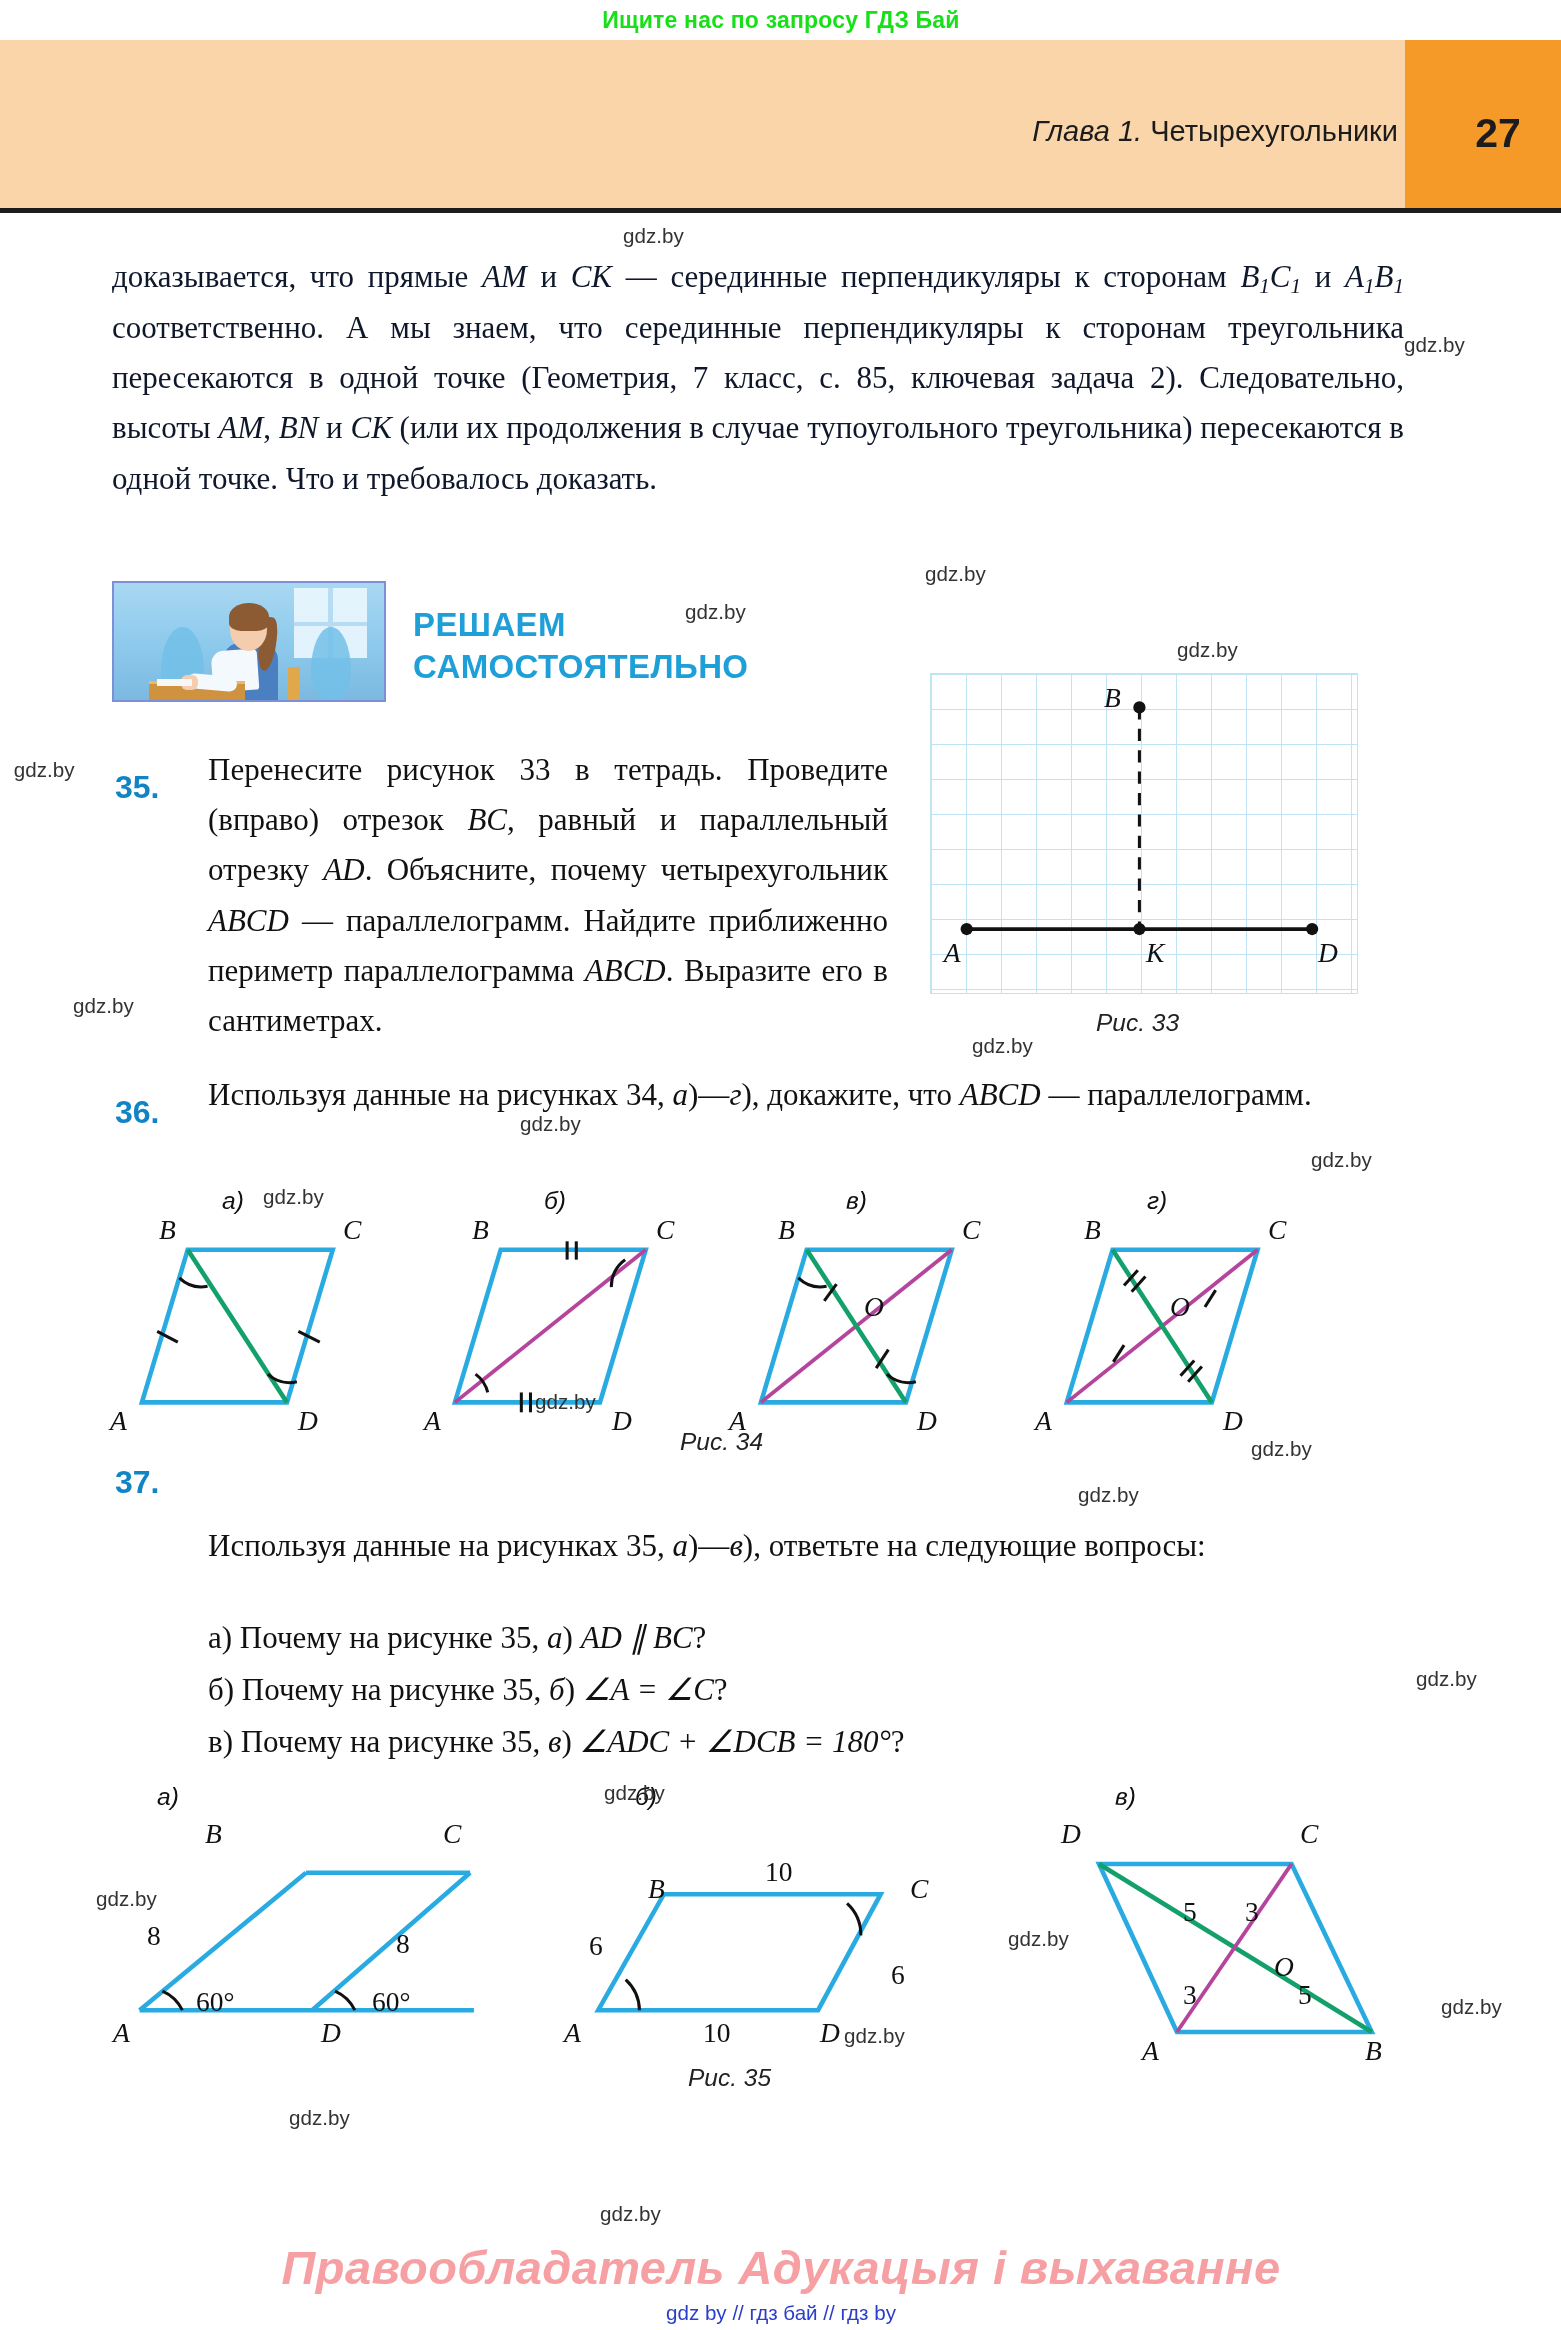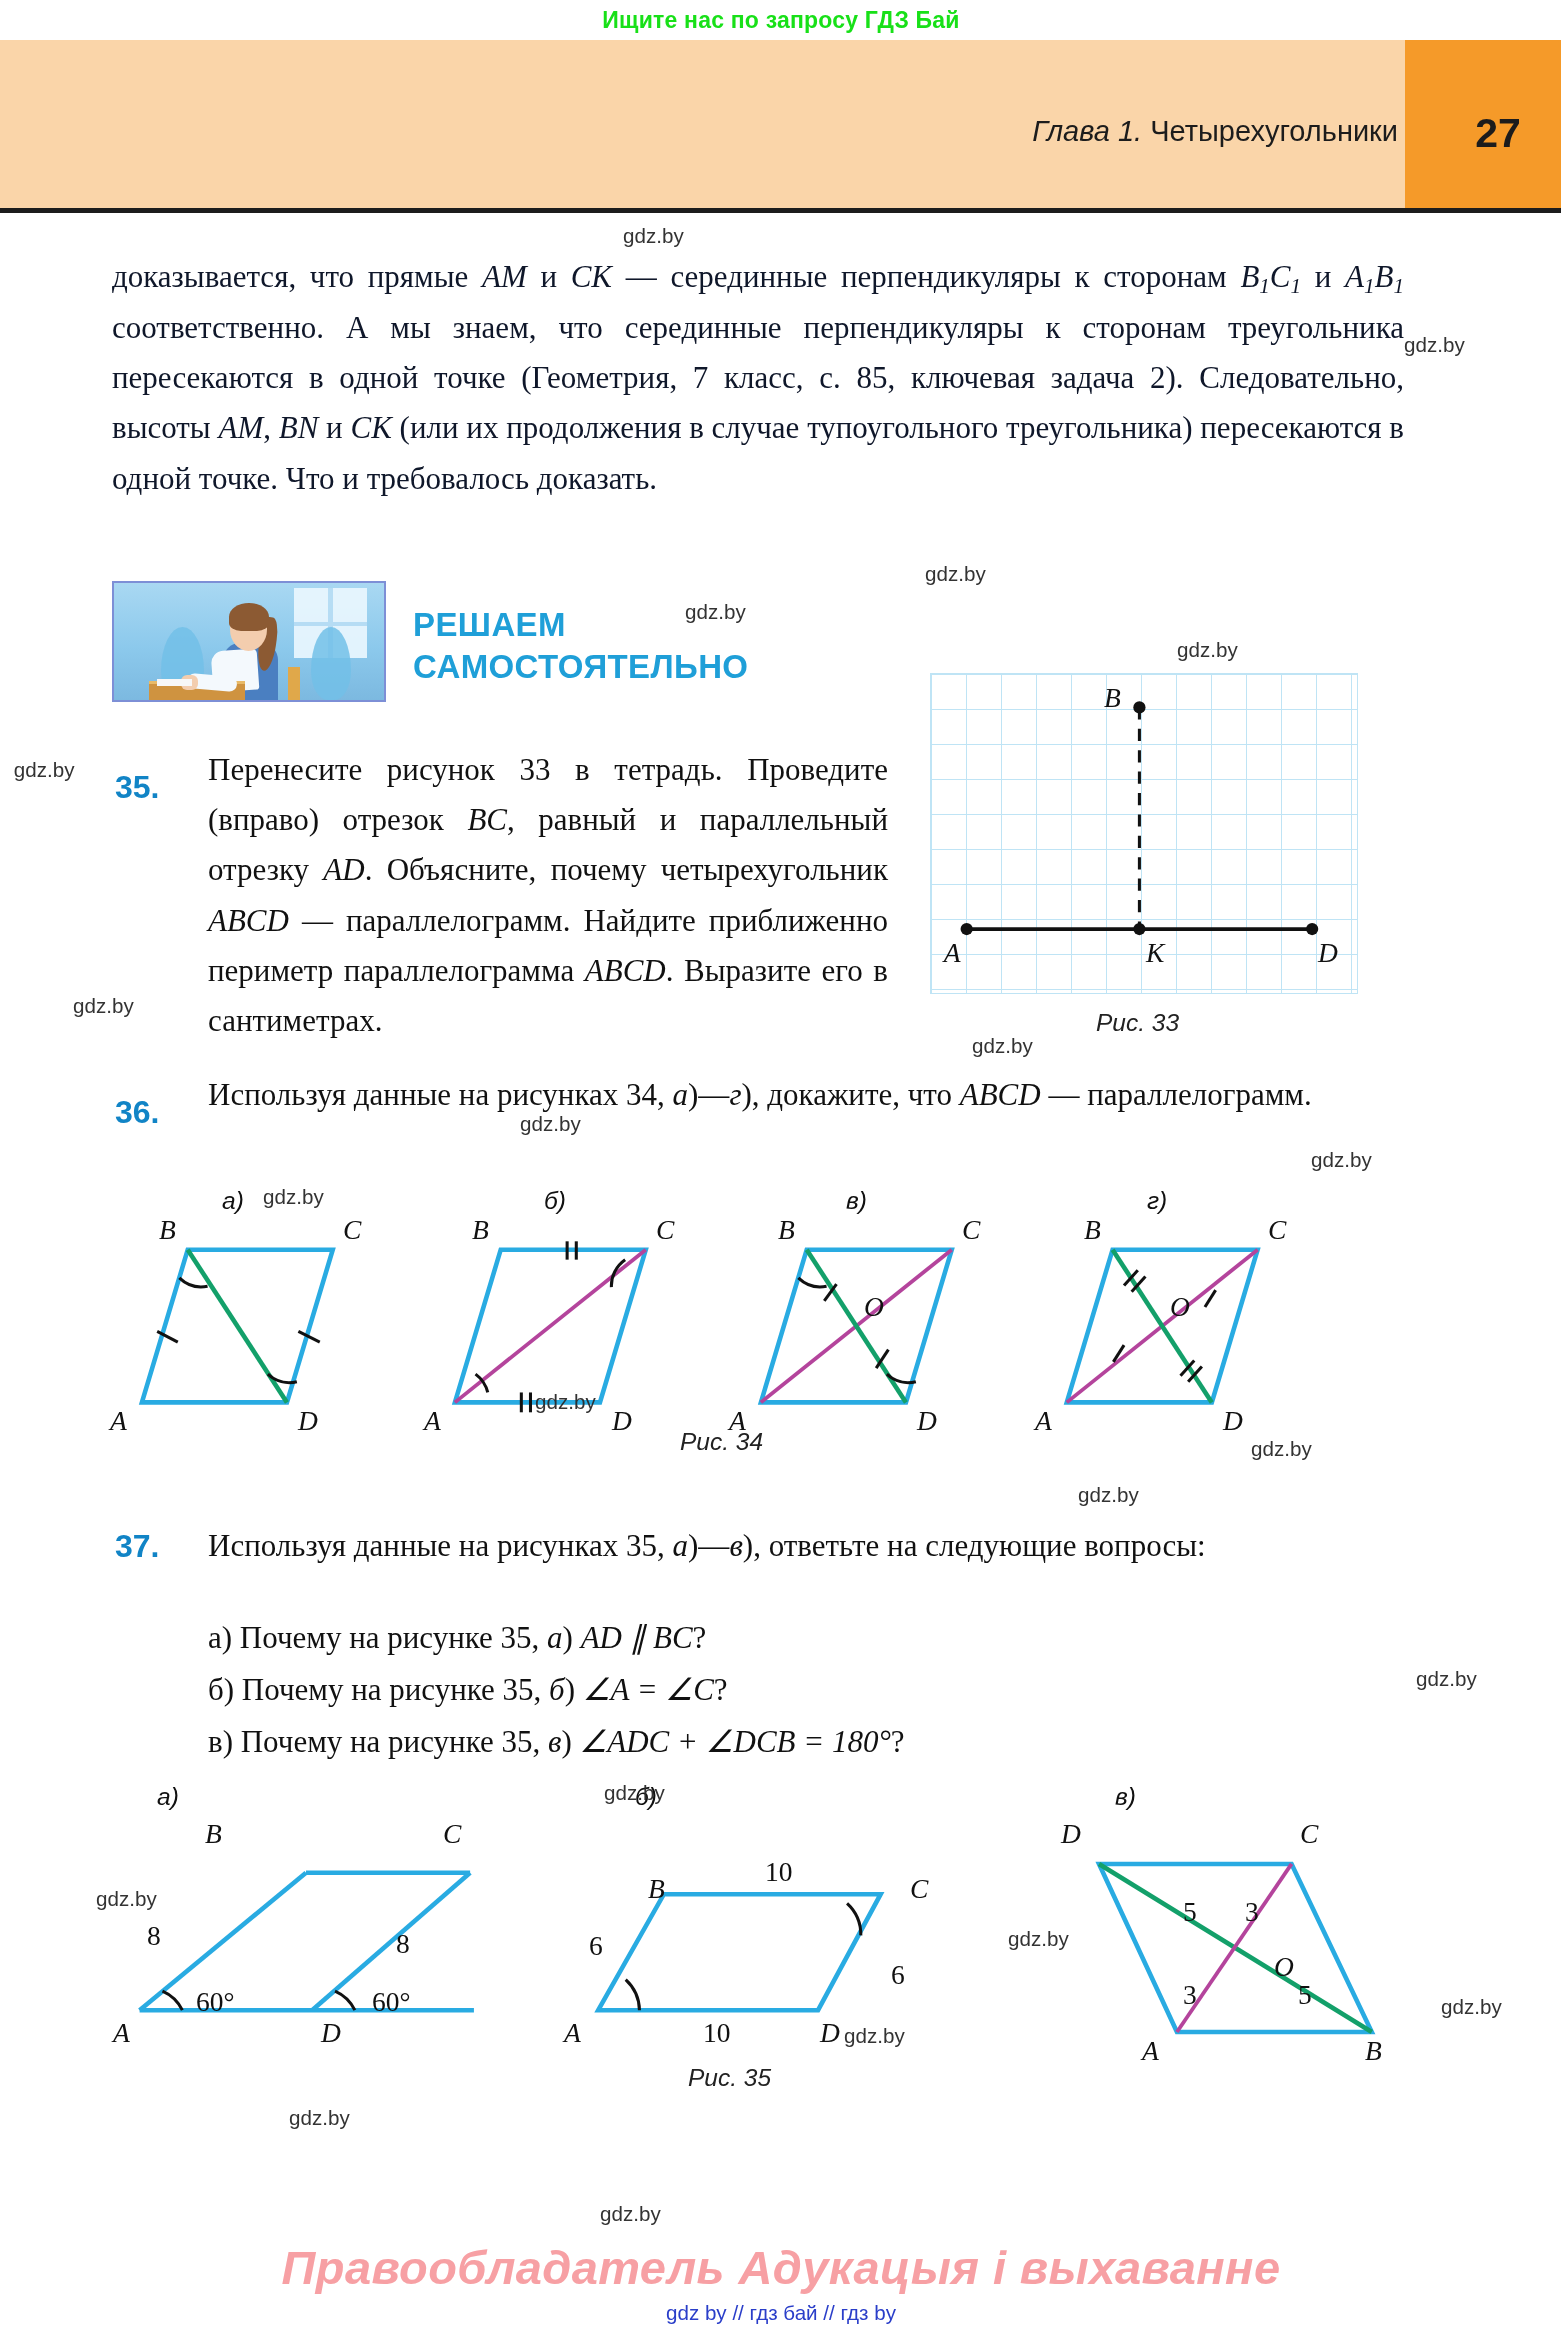--- a/index.html
+++ b/index.html
@@ -289,21 +289,21 @@
     <line x1="216" y1="110" x2="230" y2="88" stroke="#111" stroke-width="4"></line>
   </svg>
   <div class="lab" style="left:1084px;top:1214px">B</div>
   <div class="lab" style="left:1268px;top:1214px">C</div>
   <div class="lab" style="left:1035px;top:1405px">A</div>
   <div class="lab" style="left:1223px;top:1405px">D</div>
   <div class="lab" style="left:1170px;top:1291px">O</div>
 
   <div class="caption" style="left:680px;top:1428px">Рис. 34</div>
 
-  <div class="pnum" style="left:115px;top:1504px">37.</div>
+  <div class="pnum" style="left:115px;top:1440px">37.</div>
   <div class="ptext" style="left:208px;top:1521px;width:1193px"><span>Используя данные на рисунках 35, </span><i>а</i><span>)—</span><i>в</i><span>), ответьте на следующие вопросы:</span></div>
 
   <div class="ptext" style="left:208px;top:1613px;width:994px"><span>а)</span><span> Почему на рисунке 35, </span><i>а</i><span>) </span><i>AD ∥ BC</i><span>?</span></div>
 
   <div class="ptext" style="left:208px;top:1665px;width:994px"><span>б)</span><span> Почему на рисунке 35, </span><i>б</i><span>) </span><i>∠A = ∠C</i><span>?</span></div>
 
   <div class="ptext" style="left:208px;top:1717px;width:994px"><span>в)</span><span> Почему на рисунке 35, </span><i>в</i><span>) </span><i>∠ADC + ∠DCB = 180°</i><span>?</span></div>
 
   <div class="sublet" style="left:157px;top:1783px">а)</div>
   <div class="sublet" style="left:635px;top:1783px">б)</div>

